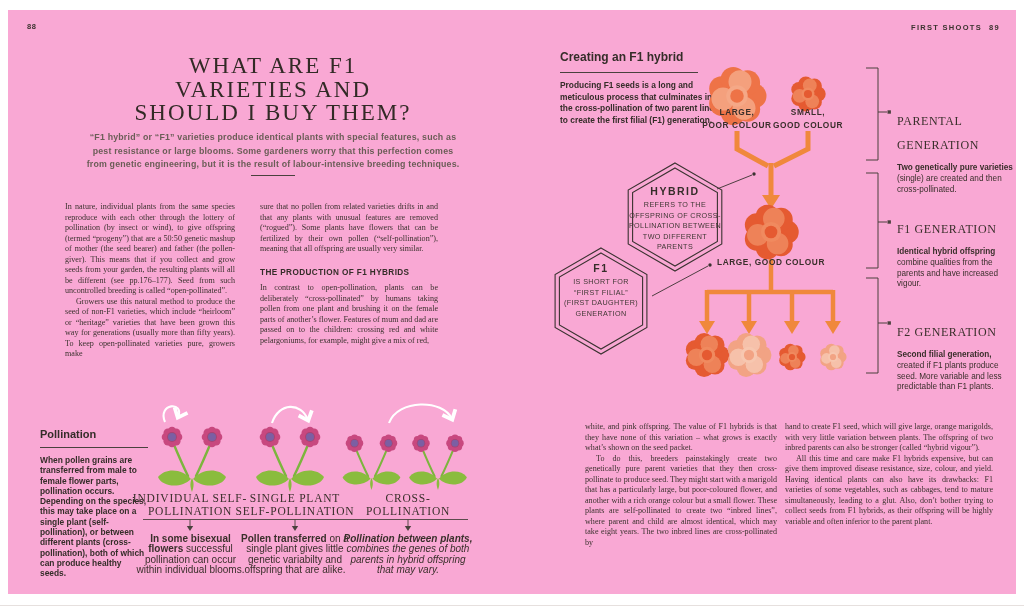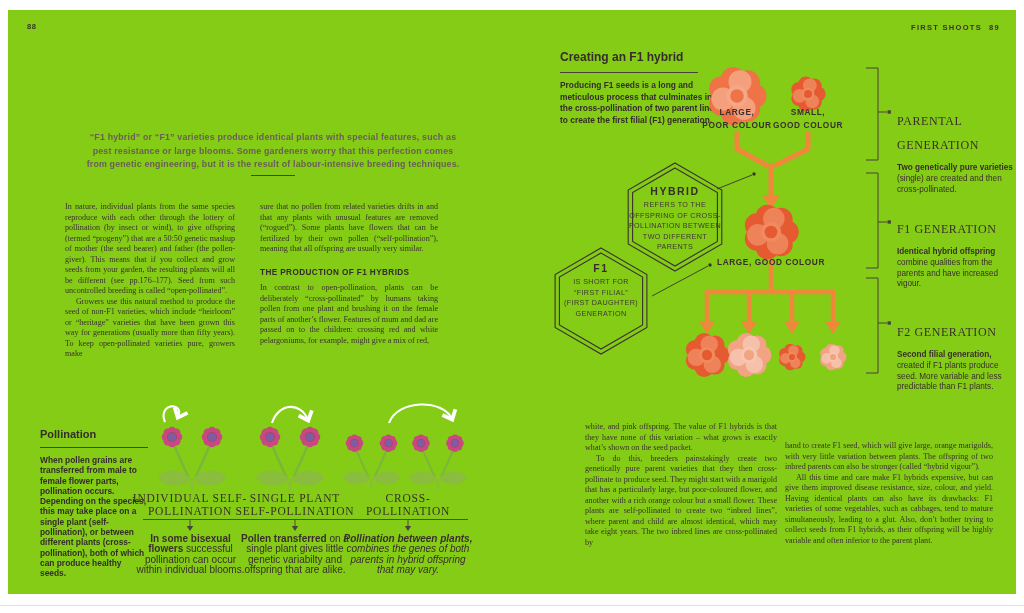--- a/index.html
+++ b/index.html
@@ -1,18 +1,18 @@
 <!DOCTYPE html>
 <html><head>
 <meta charset="utf-8">
 <style>
   html,body{margin:0;padding:0;background:#fff;}
   .page{position:relative;width:1024px;height:613px;background:#ffffff;overflow:hidden;
         font-family:"Liberation Sans",sans-serif;color:#3a322e;}
-  .spread{position:absolute;left:8px;top:10px;width:1008px;height:584px;background:#84cc16;overflow:hidden;}
+  .spread{position:absolute;left:8px;top:10px;width:1008px;height:584px;background:#f9a8d4;overflow:hidden;}
   .bottom-line{position:absolute;left:0;right:0;top:605px;border-top:1px solid #e6e0de;}
   .abs{position:absolute;}
   .preline{white-space:pre-line;}
   
   .pagenum{font-size:7.5px;font-weight:700;letter-spacing:.5px;color:#3a322e;}
   .running-header{font-size:7.5px;font-weight:600;letter-spacing:1.3px;color:#3a322e;}
   .running-header b{font-weight:700;margin-left:7px;}
   
   .title{font-family:"Liberation Serif",serif;font-size:23px;line-height:23.5px;letter-spacing:2px;
          text-align:center;color:#322a26;}
@@ -41,20 +41,23 @@
   svg{display:block;}
 </style>
 </head>
 <body>
 
 <div class="page">
   <div class="spread">
 
     <div class="abs pagenum" style="left:19px;top:12px;">88</div>
 
+    <div class="abs title preline" style="left:65px;top:44px;width:400px;">WHAT ARE F1
+VARIETIES AND
+SHOULD I BUY THEM?</div>
     <div class="abs standfirst" style="left:75px;top:121px;width:380px;">“F1 hybrid” or “F1” varieties produce identical plants with special features, such as pest resistance or large blooms. Some gardeners worry that this perfection comes from genetic engineering, but it is the result of labour-intensive breeding techniques.</div>
     <div class="abs title-rule" style="left:243px;top:165px;width:44px;"></div>
 
     <div class="abs bodycol" style="left:57px;top:192px;width:170px;">
       <p>In nature, individual plants from the same species reproduce with each other through the lottery of pollination (by insect or wind), to give offspring (termed “progeny”) that are a 50:50 genetic mashup of mother (the seed bearer) and father (the pollen-giver). This means that if you collect and grow seeds from your garden, the resulting plants will all be different (see pp.176–177). Seed from such uncontrolled breeding is called “open-pollinated”.</p>
       <p class="indent">Growers use this natural method to produce the seed of non-F1 varieties, which include “heirloom” or “heritage” varieties that have been grown this way for generations (usually more than fifty years). To keep open-pollinated varieties pure, growers make</p>
     </div>
     <div class="abs bodycol" style="left:252px;top:192px;width:178px;">
       <p>sure that no pollen from related varieties drifts in and that any plants with unusual features are removed (“rogued”). Some plants have flowers that can be fertilized by their own pollen (“self-pollination”), meaning that all offspring are usually very similar.</p>
       <p class="subhead">THE PRODUCTION OF F1 HYBRIDS</p>
@@ -266,20 +269,20 @@
     </div>
     <div class="abs" style="left:889px;top:310px;width:116px;">
       <div class="gen-title preline">F2 GENERATION</div>
       <div class="gen-desc"><b>Second filial generation,</b><span> created if F1 plants produce seed. More variable and less predictable than F1 plants.</span></div>
     </div>
 
     <div class="abs bodycol" style="left:577px;top:412px;width:192px;">
       <p>white, and pink offspring. The value of F1 hybrids is that they have none of this variation – what grows is exactly what’s shown on the seed packet.</p>
       <p class="indent">To do this, breeders painstakingly create two genetically pure parent varieties that they then cross-pollinate to produce seed. They might start with a marigold that has a particularly large, but poor-coloured flower, and another with a rich orange colour but a small flower. These plants are self-pollinated to create two “inbred lines”, where parent and child are almost identical, which may take eight years. The two inbred lines are cross-pollinated by</p>
     </div>
-    <div class="abs bodycol" style="left:777px;top:431px;width:208px;">
+    <div class="abs bodycol" style="left:777px;top:412px;width:208px;">
       <p>hand to create F1 seed, which will give large, orange marigolds, with very little variation between plants. The offspring of two inbred parents can also be stronger (called “hybrid vigour”).</p>
       <p class="indent">All this time and care make F1 hybrids expensive, but can give them improved disease resistance, size, colour, and yield. Having identical plants can also have its drawbacks: F1 varieties of some vegetables, such as cabbages, tend to mature simultaneously, leading to a glut. Also, don’t bother trying to collect seeds from F1 hybrids, as their offspring will be highly variable and often inferior to the parent plant.</p>
     </div>
 
   </div>
   <div class="bottom-line"></div>
 </div>
 
 </body></html>

